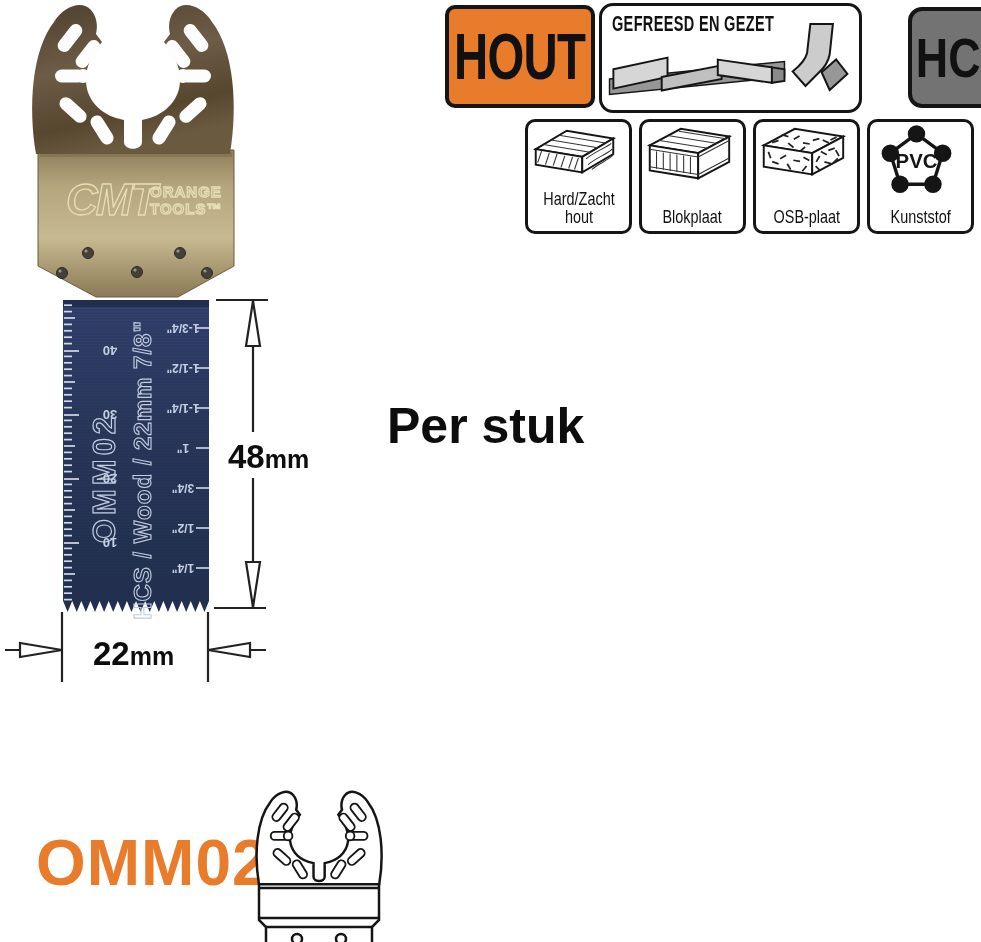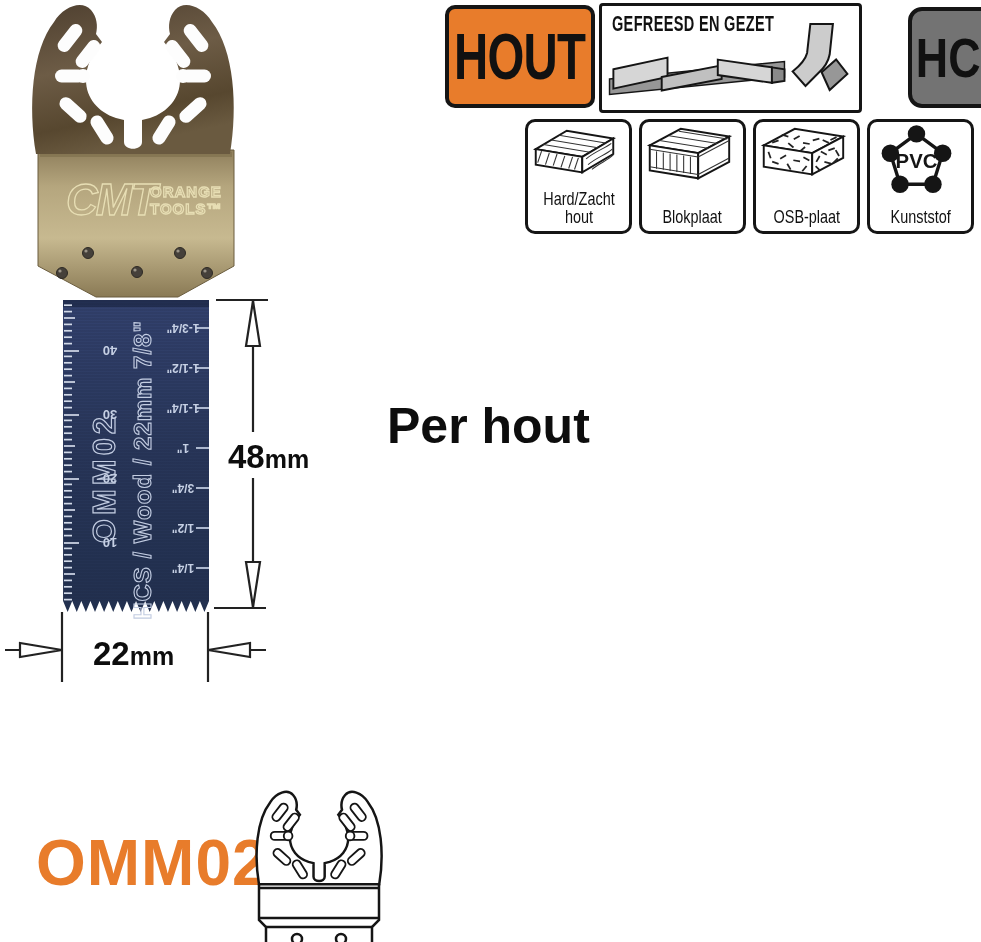--- a/index.html
+++ b/index.html
@@ -10,21 +10,21 @@
   .abs{position:absolute;}
   
   .badge{position:absolute;border:4px solid #151515;border-radius:10px;
          display:flex;align-items:center;justify-content:center;box-sizing:border-box;}
   .badge-hout{left:445px;top:5px;width:150px;height:103px;background:#e87c2b;}
   .badge-hout .t{font-size:64px;font-weight:bold;letter-spacing:-1px;}
   .badge-hcs{left:908px;top:7px;width:111px;height:101px;background:#737373;border-radius:14px;}
   .badge-hcs .t{font-size:56px;font-weight:bold;}
   .cx{display:inline-block;transform:scaleX(0.74);transform-origin:center;white-space:nowrap;}
   .box-gefreesd{left:599px;top:3px;width:263px;height:110px;background:#fff;
-                border:3px solid #151515;border-radius:4px;box-sizing:border-box;position:absolute;}
+                border:3px solid #151515;border-radius:14px;box-sizing:border-box;position:absolute;}
   .gef-title{position:absolute;left:10px;top:5px;font-size:22px;font-weight:bold;
              transform:scaleX(0.66);transform-origin:left top;white-space:nowrap;letter-spacing:0.5px;}
   .gef-teeth{position:absolute;left:4px;bottom:4px;}
   .gef-plunge{position:absolute;right:10px;top:8px;}
   
   .app{position:absolute;top:119px;width:107px;height:115px;background:#fff;
        border:3.5px solid #151515;border-radius:10px;box-sizing:border-box;}
   .app-icon{position:absolute;top:3px;left:0;right:8px;display:flex;justify-content:center;}
   .app-label{position:absolute;bottom:5px;left:0;right:0;text-align:center;
              font-size:19px;line-height:18px;color:#111;}
@@ -331,21 +331,21 @@
       </g>
       <text x="48" y="43" text-anchor="middle" font-size="21" font-weight="bold" fill="#151515">PVC</text>
     </svg>
       </div>
     <div class="app-label"><span class="in">
       <span>Kunststof</span>
       
     </span></div>
   </div>
 
-  <div class="perstuk">Per hout</div>
+  <div class="perstuk">Per stuk</div>
 
   <div class="footer-code">OMM02</div>
 
   <svg class="abs" style="left:250px;top:786px" width="145" height="156" viewBox="0 0 145 156">
     <use href="#crown-outline" transform="translate(4,4) scale(0.62)" fill="#fff" stroke="#151515" stroke-width="4"></use>
     <use href="#crown-slots" transform="translate(4,4) scale(0.62)" fill="#fff" stroke="#151515" stroke-width="3"></use>
     <g stroke="#151515" stroke-width="2.5" fill="none">
       <path d="M9,98 V134 L16,141 V156"></path>
       <path d="M129,98 V134 L122,141 V156"></path>
       <line x1="9" y1="102" x2="129" y2="102"></line>

